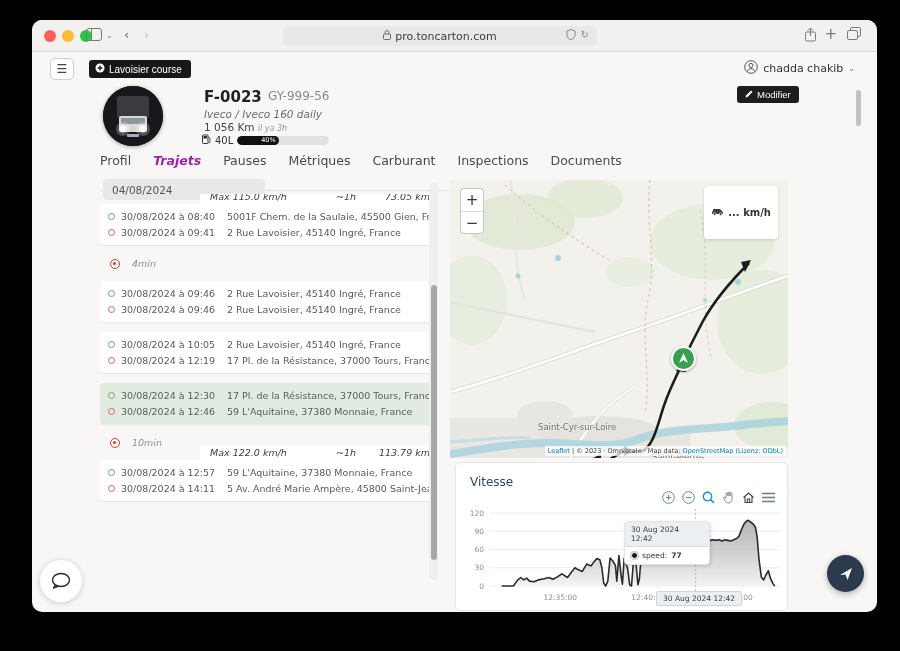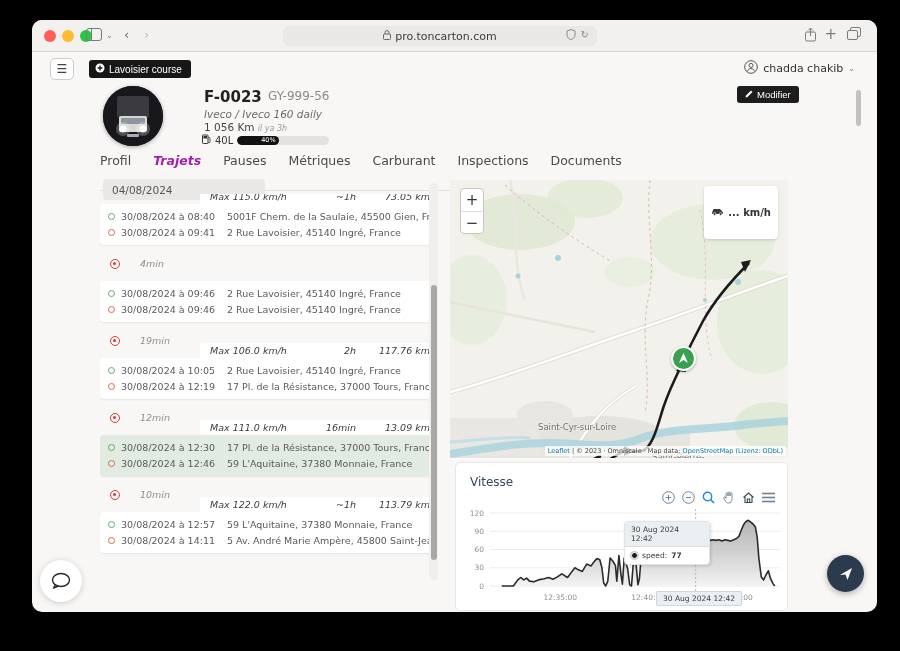--- a/index.html
+++ b/index.html
@@ -40,21 +40,21 @@
   .tab { cursor:pointer; }
   .tab.active { font-weight:bold; color:#a21caf; border-bottom:2px solid #3a3a3a; padding-bottom:20px; margin-bottom:-7px;font-style:italic; }
 
   
   .date-input { position:absolute; left:71px; top:159px; width:162px; height:21px; background:#e9e8e6; border:none; border-radius:4px; font-size:10.5px; color:#555; padding:0 9px; display:flex; align-items:center; }
   .trip-list { position:absolute; left:68px; top:174px; width:338px; height:366px; overflow:hidden; }
   .trip-group { margin-top:10px; }
   .trip-group:first-child { margin-top:0; }
   .group-head { position:relative; height:26px; }
   .group-head.first { height:14px; margin-top:-4px; }
-  .pause-row { position:absolute; left:10px; top:3px; display:flex; align-items:center; gap:20px; font-size:9.5px; font-style:italic; color:#8f8f8f; }
+  .pause-row { position:absolute; left:10px; top:3px; display:flex; align-items:center; gap:12px; font-size:9.5px; font-style:italic; color:#8f8f8f; }
   .bullseye { width:10px; height:10px; border:1.5px solid #cf4136; border-radius:50%; position:relative; }
   .bullseye::after { content:""; position:absolute; left:2px; top:2px; width:3px; height:3px; background:#cf4136; border-radius:50%; }
   .stats-row { position:absolute; right:0; bottom:0; background:#fff; border-radius:3px 3px 0 0; padding:2px 8px 2px 10px; display:flex; gap:16px; font-size:9.5px; font-style:italic; color:#3c3c3c; }
   .stats-row .s-max { min-width:86px; }
   .stats-row .s-dur { min-width:44px; text-align:right; }
   .stats-row .s-dist { min-width:58px; text-align:right; }
   .trip-card { background:#fff; border-radius:4px; box-shadow:0 1px 2px rgba(0,0,0,.08); padding:7px 8px; display:flex; flex-direction:column; gap:5px; cursor:pointer; }
   .trip-card.selected { background:#e2ebe2; }
   .trip-row { display:flex; align-items:center; gap:6px; font-size:9.5px; color:#5a5a5a; white-space:nowrap; }
   .dot { width:7px; height:7px; border-radius:50%; flex:0 0 auto; }
@@ -260,57 +260,35 @@
         </div>
         <div class="trip-row">
           <span class="dot end"></span>
           <span class="trip-time">30/08/2024 à 09:46</span>
           <span>2 Rue Lavoisier, 45140 Ingré, France</span>
         </div>
       </div>
     </div>
 
     <div class="trip-group">
-      <div class="group-head">
-        <div class="pause-row">
-          <span class="bullseye"></span>
-          <span>19min</span>
-        </div>
-        <div class="stats-row">
-          <span class="s-max">Max 106.0 km/h</span>
-          <span class="s-dur">2h</span>
-          <span class="s-dist">117.76 km</span>
-        </div>
-      </div>
       <div class="trip-card">
         <div class="trip-row">
           <span class="dot start"></span>
           <span class="trip-time">30/08/2024 à 10:05</span>
           <span>2 Rue Lavoisier, 45140 Ingré, France</span>
         </div>
         <div class="trip-row">
           <span class="dot end"></span>
           <span class="trip-time">30/08/2024 à 12:19</span>
           <span>17 Pl. de la Résistance, 37000 Tours, France</span>
         </div>
       </div>
     </div>
 
     <div class="trip-group">
-      <div class="group-head">
-        <div class="pause-row">
-          <span class="bullseye"></span>
-          <span>12min</span>
-        </div>
-        <div class="stats-row">
-          <span class="s-max">Max 111.0 km/h</span>
-          <span class="s-dur">16min</span>
-          <span class="s-dist">13.09 km</span>
-        </div>
-      </div>
       <div class="trip-card selected">
         <div class="trip-row">
           <span class="dot start"></span>
           <span class="trip-time">30/08/2024 à 12:30</span>
           <span>17 Pl. de la Résistance, 37000 Tours, France</span>
         </div>
         <div class="trip-row">
           <span class="dot end"></span>
           <span class="trip-time">30/08/2024 à 12:46</span>
           <span>59 L'Aquitaine, 37380 Monnaie, France</span>

